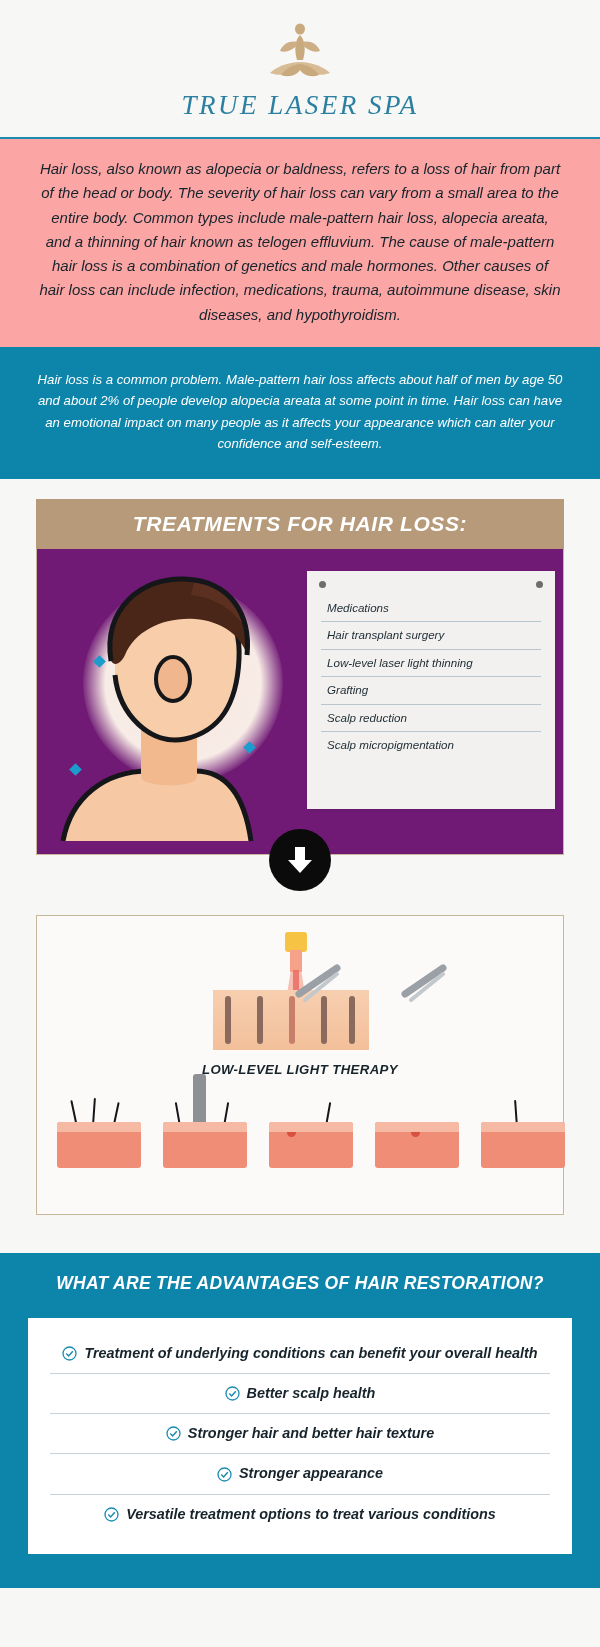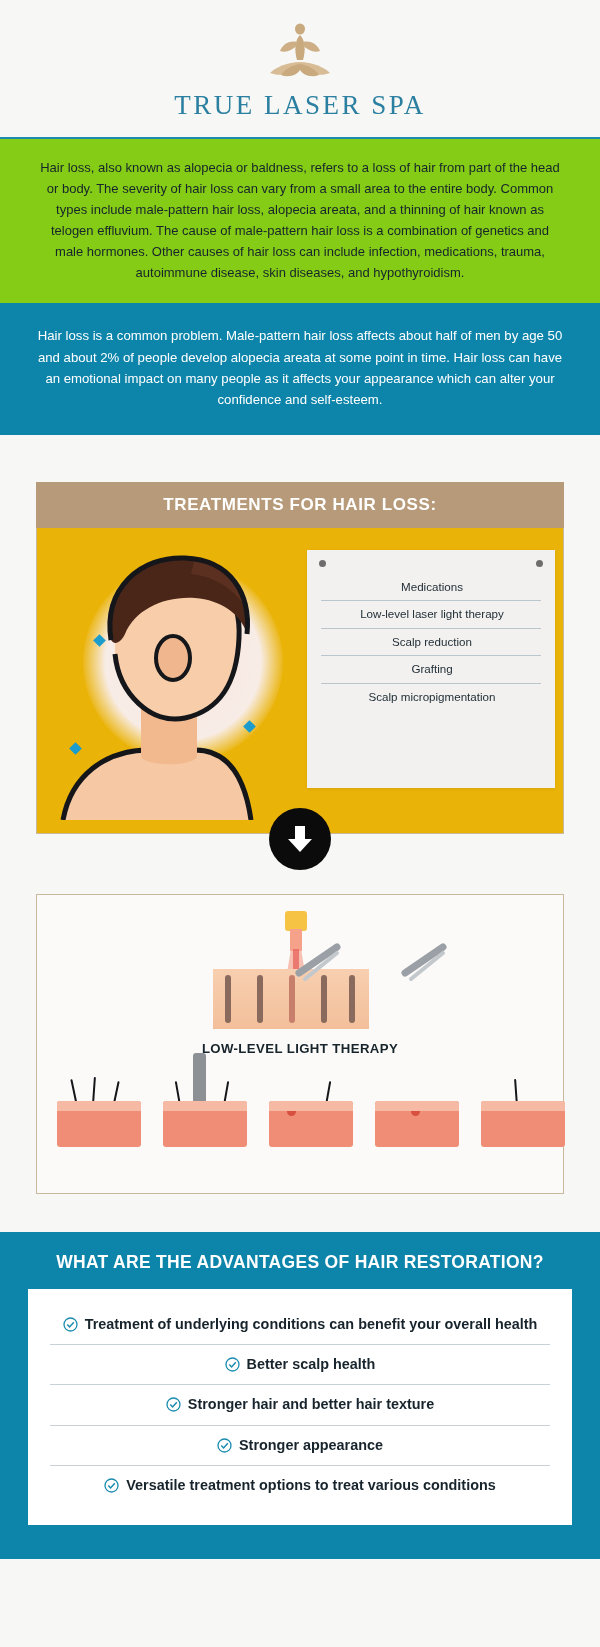--- a/index.html
+++ b/index.html
@@ -7,20 +7,21 @@
     width: 600px;
     background: #f7f7f5;
     font-family: "Liberation Sans", sans-serif;
   }
   .page {
     width: 600px;
     min-height: 1647px;
     background: #f7f7f5;
     position: relative;
     overflow: hidden;
+    font-style: italic;
   }
 
   
   .header {
     background: #f7f7f5;
     padding: 18px 0 16px 0;
     text-align: center;
     border-bottom: 2px solid #1b8cb0;
   }
   .logo-mark {
@@ -34,58 +35,56 @@
     font-size: 27px;
     letter-spacing: 2.5px;
     color: #2b7fa0;
     font-weight: 400;
   }
 
   
   .intro {
     padding: 18px 38px 20px 38px;
     text-align: center;
-    font-size: 13px;
+    font-size: 15px;
     line-height: 1.62;
     color: #17242c;
-    background: #84cc16;
+    background: #fca5a5;
   }
 
   
   .teal-band {
     background: #0d84aa;
     color: #ffffff;
     padding: 22px 30px 24px 30px;
     text-align: center;
     font-size: 13.2px;
     line-height: 1.62;
   }
 
   
   .treatments-wrap {
     padding: 20px 36px 0 36px;
   }
   .treatments-head {
     background: #b79a79;
     color: #ffffff;
     text-align: center;
-    font-size: 17px;
+    font-size: 21px;
     font-weight: bold;
     letter-spacing: 0.6px;
     padding: 13px 10px;
-    margin-top: 27px;
   }
   .treatments-body {
     border: 1px solid #c9b79c;
     border-top: none;
-    background: #eab308;
+    background: #701a75;
     height: 306px;
     position: relative;
     overflow: hidden;
-    text-align: center;
   }
 
   
   .head-illo { position: absolute; left: 8px; top: 14px; width: 270px; height: 278px; }
   .halo {
     position: absolute; left: 38px; top: 20px;
     width: 200px; height: 200px; border-radius: 50%;
     background: radial-gradient(circle at 50% 50%, #f6e7e0 0%, #f8ece6 55%, rgba(250,244,240,0) 72%);
   }
   .diamond { position: absolute; width: 9px; height: 9px; background: #1b9ccd; transform: rotate(45deg); }
@@ -140,21 +139,21 @@
   .skin-pad:after {
     content:""; position:absolute; left:0; right:0; top:0; height: 10px;
     background: #f5b9a4; border-radius: 3px 3px 0 0;
   }
   .hair { position: absolute; width: 2px; height: 26px; background: #14161a; border-radius: 2px; }
 
   
   .adv-section { background: #0d84aa; margin-top: 22px; padding: 20px 28px 34px 28px; }
   .adv-title {
     color: #fff; text-align: center; font-size: 17.5px; font-weight: bold;
-    letter-spacing: 0.3px; margin-bottom: 16px;
+    letter-spacing: 0.3px; margin-bottom: 24px;
   }
   .adv-card { background: #ffffff; padding: 16px 22px 20px 22px; }
   .adv-item {
     display: flex; align-items: center; justify-content: center;
     gap: 7px; padding: 11px 4px; border-bottom: 1px solid #c7d2d8;
     font-size: 14.4px; font-weight: bold; color: #17242c; text-align: center; line-height: 1.2;
   }
   .adv-item:last-child { border-bottom: none; }
   .check { flex: 0 0 auto; width: 15px; height: 15px; }
 </style>
@@ -208,23 +207,24 @@
           <path d="M150 16 C176 20 198 40 200 64 C186 44 166 34 146 32 Z" fill="#5b3020"></path>
           <path d="M66 98 C58 46 96 14 140 16 C186 18 206 52 202 92" fill="none" stroke="#14161a" stroke-width="5"></path>
         </svg>
       </div>
 
       <div class="note-card">
         <div class="pin" style="left:12px;"></div>
         <div class="pin" style="right:12px;"></div>
         <div class="note-lines">
           <div class="note-line">Medications</div>
-          <div class="note-line">Low-level laser light therapy</div>
+          <div class="note-line">Hair transplant surgery</div>
+          <div class="note-line">Low-level laser light thinning</div>
+          <div class="note-line">Grafting</div>
           <div class="note-line">Scalp reduction</div>
-          <div class="note-line">Grafting</div>
           <div class="note-line">Scalp micropigmentation</div>
         </div>
       </div>
 
     </div>
   </div>
 
   <div class="arrow-wrap">
     <div class="arrow-circle">
       <svg width="30" height="32" viewBox="0 0 30 32">

